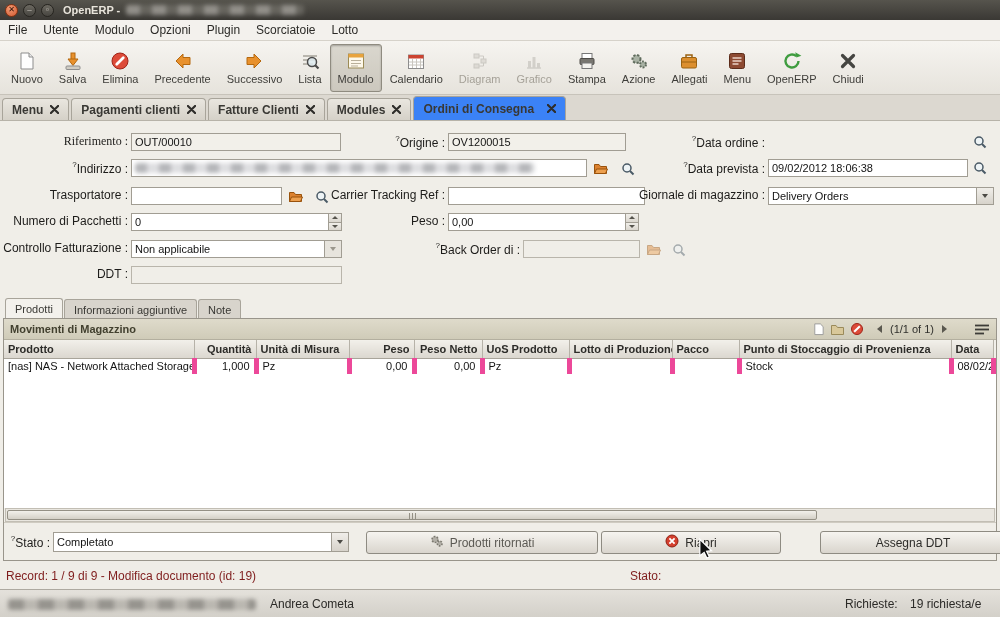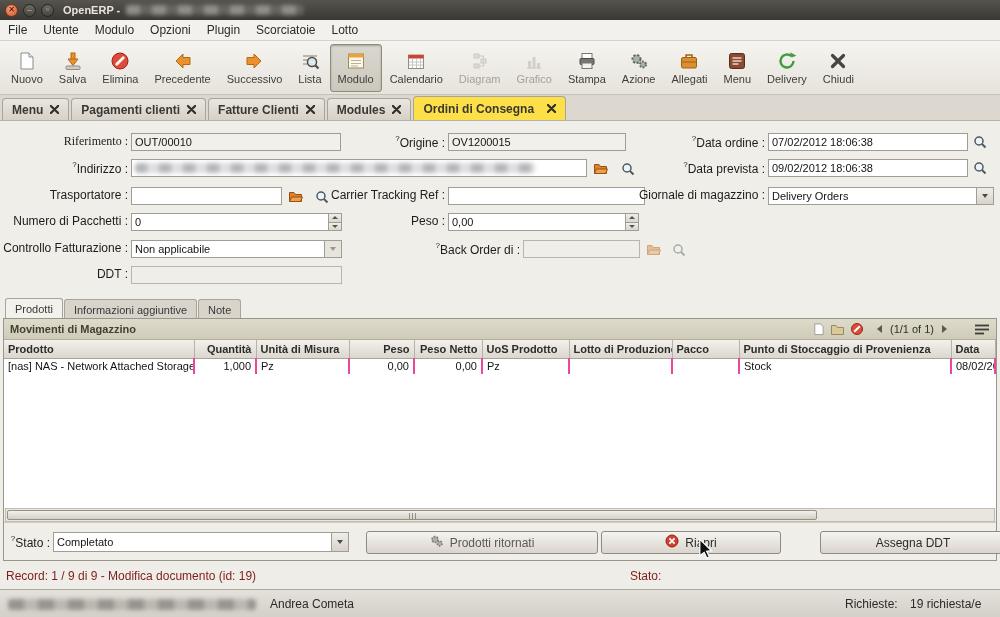--- a/index.html
+++ b/index.html
@@ -35,21 +35,21 @@
   .tool.active { background:linear-gradient(#dad7ce,#ccc8be); border-color:#8f8b80; box-shadow:inset 0 1px 2px rgba(0,0,0,.25); }
   .tool.disabled { color:#a5a198; }
   .tool.disabled svg { opacity:.45; }
 
   
   .tabstrip { position:absolute; top:95px; left:0; width:100%; height:26px; background:#dcd8d0;
     border-bottom:1px solid #b7b3a9; display:flex; align-items:flex-end; padding-left:2px; }
   .tab { display:flex; align-items:center; gap:7px; height:22px; padding:0 9px; margin-right:2px;
     border:1px solid #a8a49a; border-bottom:none; border-radius:4px 4px 0 0;
     background:linear-gradient(#e9e6df,#d5d1c8); font-size:12px; font-weight:bold; color:#393834; }
-  .tab.active { background:#fde047; height:24px;gap:13px; }
+  .tab.active { background:#3b82f6; height:24px;gap:13px; }
 
   
   .form-area { position:absolute; top:121px; left:0; width:100%; height:177px; }
   .fl { position:absolute; font-size:12px; color:#1d1c1a; white-space:nowrap; text-align:right; }
   .fl sup { font-size:8px; vertical-align:6px; }
   .fi { position:absolute; height:18px; border:1px solid #a19d93; background:#fff; font-size:11px;
     line-height:16px; padding:0 3px; color:#141414; white-space:nowrap; overflow:hidden; }
   .fi.ro { background:#f2f0ea; }
   .fi.dis { background:#f0eee8; border-color:#b9b5ab; }
   .combo,.spin { display:flex; padding:0; }
@@ -83,21 +83,21 @@
   .pagelabel { font-weight:normal; color:#30302c; margin:0 3px; }
   .tri { width:0; height:0; display:inline-block; }
   .tri.l { border-top:4px solid transparent; border-bottom:4px solid transparent; border-right:5px solid #5a584f; }
   .tri.r { border-top:4px solid transparent; border-bottom:4px solid transparent; border-left:5px solid #5a584f; }
 
   table { width:100%; border-collapse:collapse; table-layout:fixed; }
   thead th { height:18px; background:linear-gradient(#f2f0ea,#dbd7cf); border-right:1px solid #b6b2a8;
     border-bottom:1px solid #a8a49a; font-size:11px; font-weight:bold; color:#2d2c29; padding:0 4px;
     text-align:left; overflow:hidden; white-space:nowrap; }
   tbody td { height:16px; background:#fff; font-size:11px; color:#141414; padding:0 4px;
-    border-right:2px solid #ec4899; white-space:nowrap; overflow:hidden; }
+    border-right:5px solid #ec4899; white-space:nowrap; overflow:hidden; }
   .num { text-align:right; }
   .listbody { flex:1; background:#fff; }
 
   .hscroll { height:14px; margin:0 1px; background:#e9e6df; border:1px solid #c2beb4; position:relative; }
   .hthumb { position:absolute; left:1px; top:1px; height:10px; width:82%;
     background:linear-gradient(#f2f0eb,#d4d0c7); border:1px solid #949085; border-radius:2px; }
   .hthumb i { position:absolute; left:50%; top:2px; width:7px; height:6px; margin-left:-3px;
     background:repeating-linear-gradient(90deg,#949085 0 1px,transparent 1px 3px); }
 
   .o2m-footer { height:38px; position:relative; background:#f0eee8; border-top:1px solid #cfcbc1; }
@@ -283,21 +283,21 @@
         </span>
       <span>Menu</span>
     </div>
     <div class="tool">
       <span>
           <svg width="20" height="20" viewBox="0 0 20 20">
             <path d="M16.5 10a6.5 6.5 0 1 1-2.2-4.9" fill="none" stroke="#3f9c3f" stroke-width="2.4"></path>
             <path d="M13.2 1.2l1.2 5.2 5-1.6z" fill="#3f9c3f"></path>
           </svg>
         </span>
-      <span>Delivery</span>
+      <span>OpenERP</span>
     </div>
     <div class="tool">
       <span>
           <svg width="20" height="20" viewBox="0 0 20 20">
             <path d="M4.5 4.5l11 11M15.5 4.5l-11 11" stroke="#454541" stroke-width="3.2" stroke-linecap="round"></path>
           </svg>
         </span>
       <span>Chiudi</span>
     </div>
   </div>
@@ -335,21 +335,20 @@
     </div>
   </div>
 
   <div class="form-area">
 
     <span class="fl" style="left:0;top:13px;width:128px;font-family:Liberation Serif, serif;"><span>Riferimento :</span></span>
     <div class="fi ro" style="left:131px;top:12px;width:210px;">OUT/00010</div>
     <span class="fl" style="left:340px;top:13px;width:105px;"><sup>?</sup><span>Origine :</span></span>
     <div class="fi ro" style="left:448px;top:12px;width:178px;">OV1200015</div>
     <span class="fl" style="left:672px;top:13px;width:93px;"><sup>?</sup><span>Data ordine :</span></span>
-    <div class="fi" style="left:768px;top:12px;width:200px;">07/02/2012 18:06:38</div>
     <span class="ficon" style="left:971px;top:12px;">
         <svg width="14" height="14" viewBox="0 0 14 14">
           <circle cx="6" cy="6" r="4" fill="#eef4f6" stroke="#4a5a66" stroke-width="1.5"></circle>
           <line x1="9" y1="9" x2="12.5" y2="12.5" stroke="#4a5a66" stroke-width="2"></line>
         </svg>
       </span>
 
     <span class="fl" style="left:0;top:39px;width:128px;"><sup>?</sup><span>Indirizzo :</span></span>
     <div class="fi" style="left:131px;top:38px;width:456px;">
       <span class="smudge field" style="display:inline-block;width:400px;height:10px;margin-top:3px;"></span>

